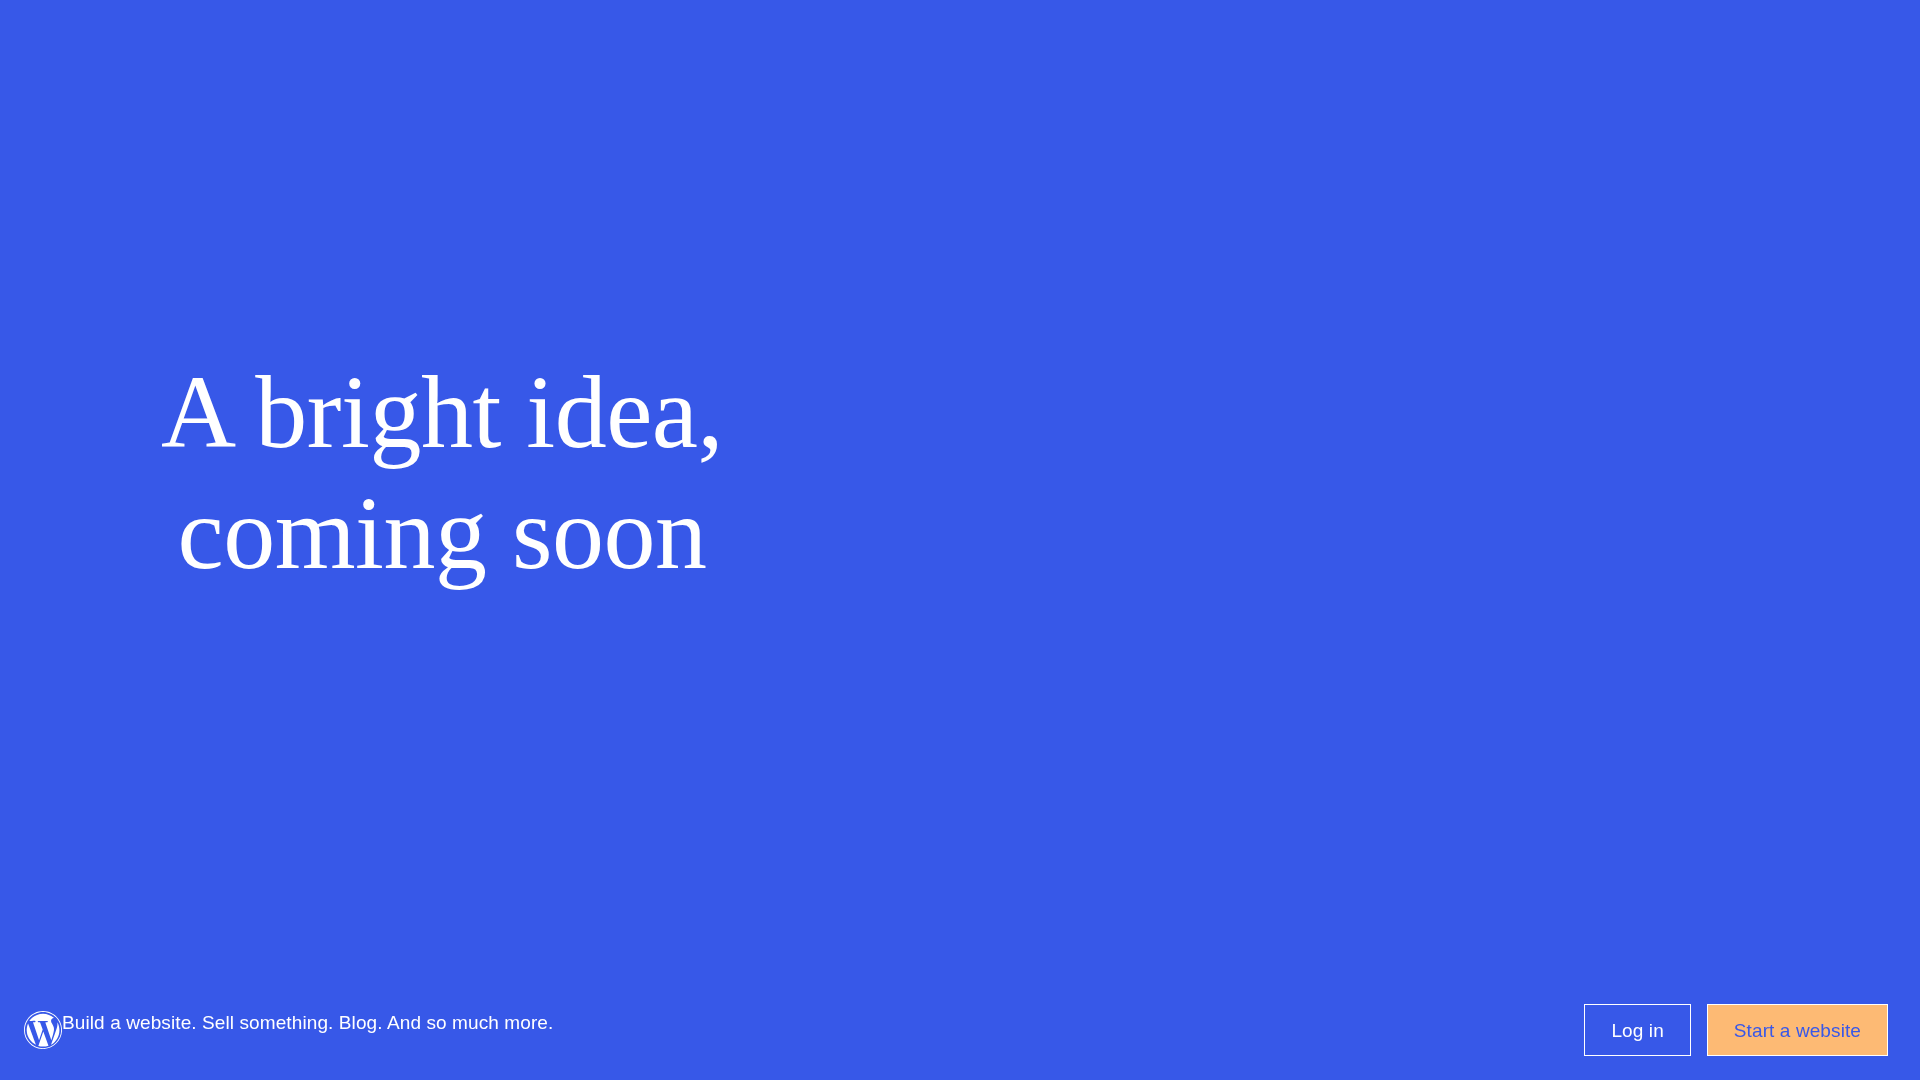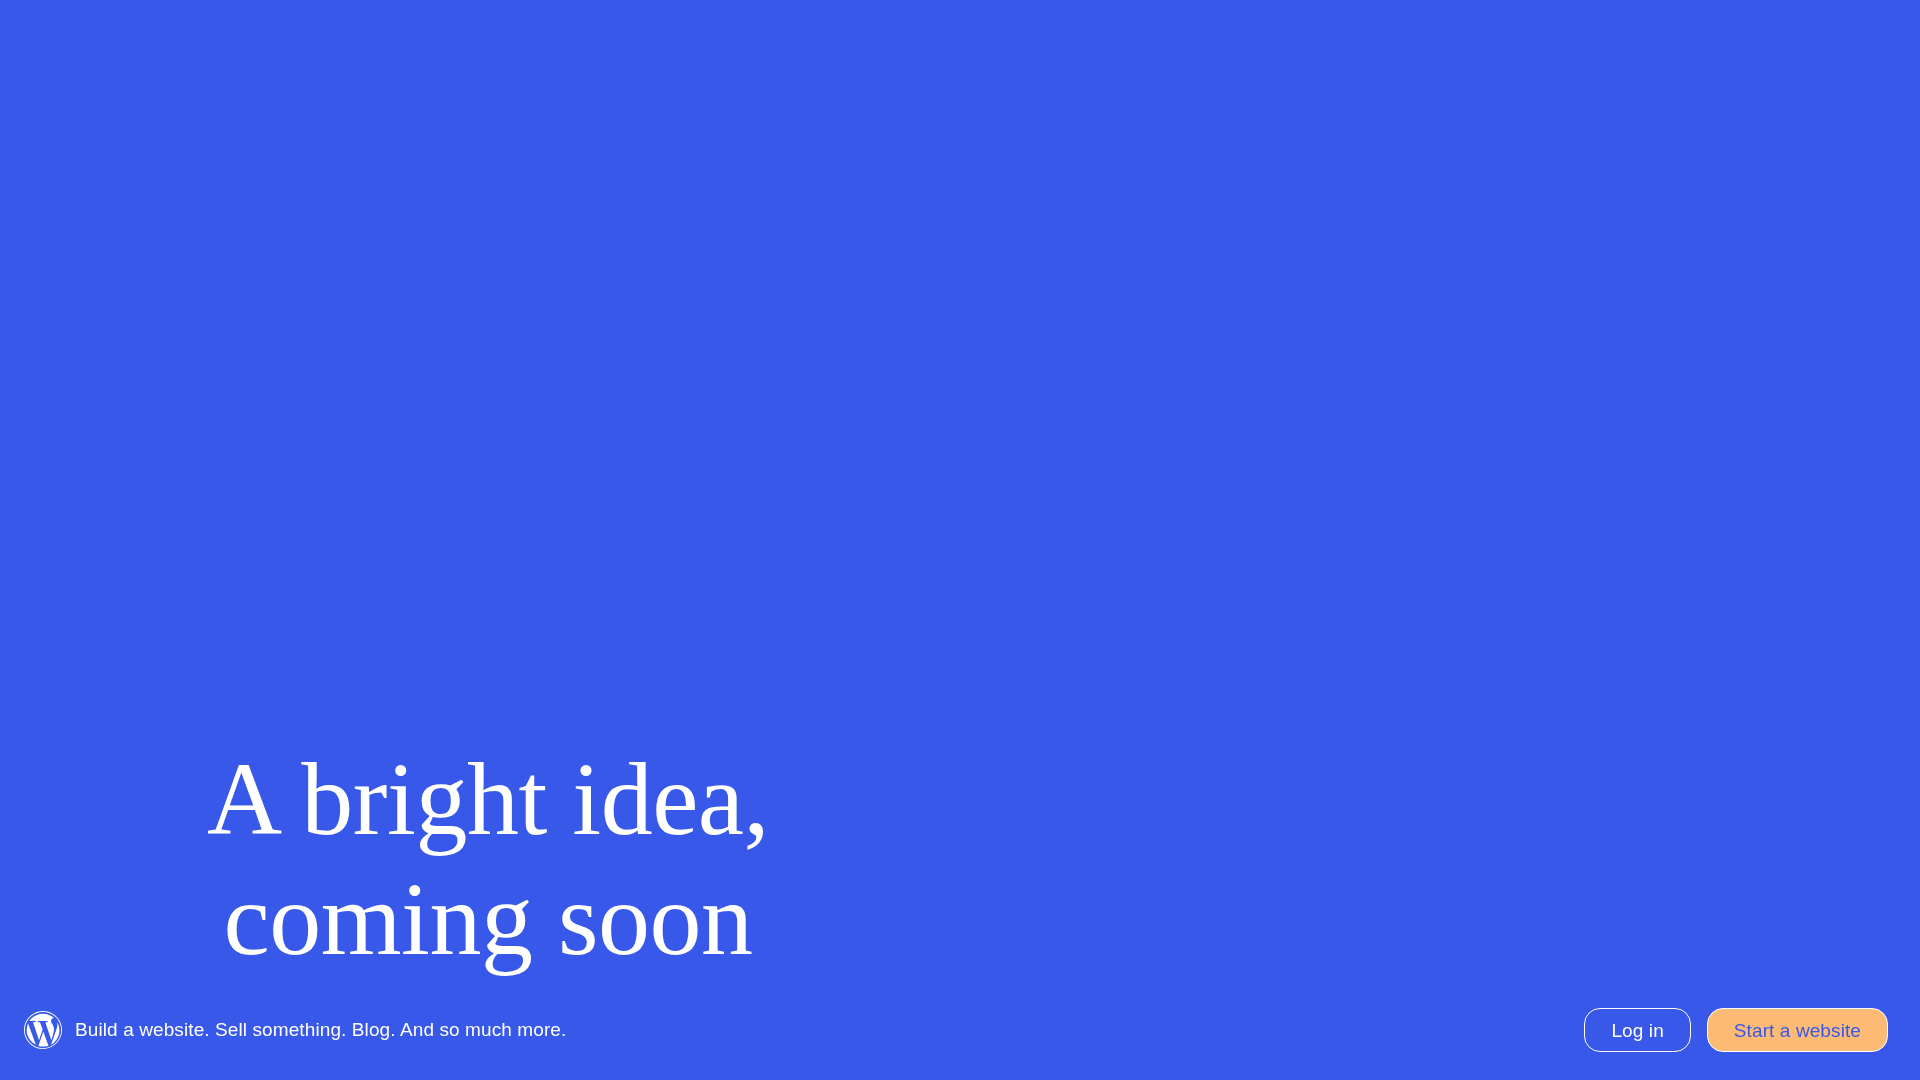--- a/index.html
+++ b/index.html
@@ -28,22 +28,21 @@
   }
 
   
   .hero {
     position: absolute;
     left: 0;
     top: 0;
     width: 1544px;
     height: 980px;
     display: flex;
-    align-items: flex-end;
-    padding-left: 46px;
+    align-items: center;
   }
 
   .hero-inner {
     width: 820px;
     padding-left: 64px;
   }
 
   .headline {
     font-family: "Liberation Serif", "DejaVu Serif", serif;
     font-weight: 400;
@@ -64,22 +63,21 @@
     width: 1920px;
     height: 100px;
     display: flex;
     align-items: center;
     justify-content: space-between;
     padding: 0 32px 0 24px;
   }
 
   .footer-left {
     display: flex;
-    align-items: center;
-    gap: 13px;
+    gap: 0;
   }
 
   .wp-logo {
     width: 38px;
     height: 38px;
     flex: 0 0 38px;
     display: block;
     color: #ffffff;
   }
 
@@ -94,23 +92,23 @@
   .footer-right {
     display: flex;
     align-items: center;
     gap: 16px;
   }
 
   .btn {
     display: inline-flex;
     align-items: center;
     justify-content: center;
-    height: 44px;
+    height: 52px;
     padding: 0 26px;
-    border-radius: 16px;
+    border-radius: 0;
     font-size: 19px;
     line-height: 1;
     letter-spacing: 0.1px;
     cursor: pointer;
     text-decoration: none;
     white-space: nowrap;
     font-family: "Liberation Sans", "DejaVu Sans", sans-serif;
   }
 
   .btn-outline {

